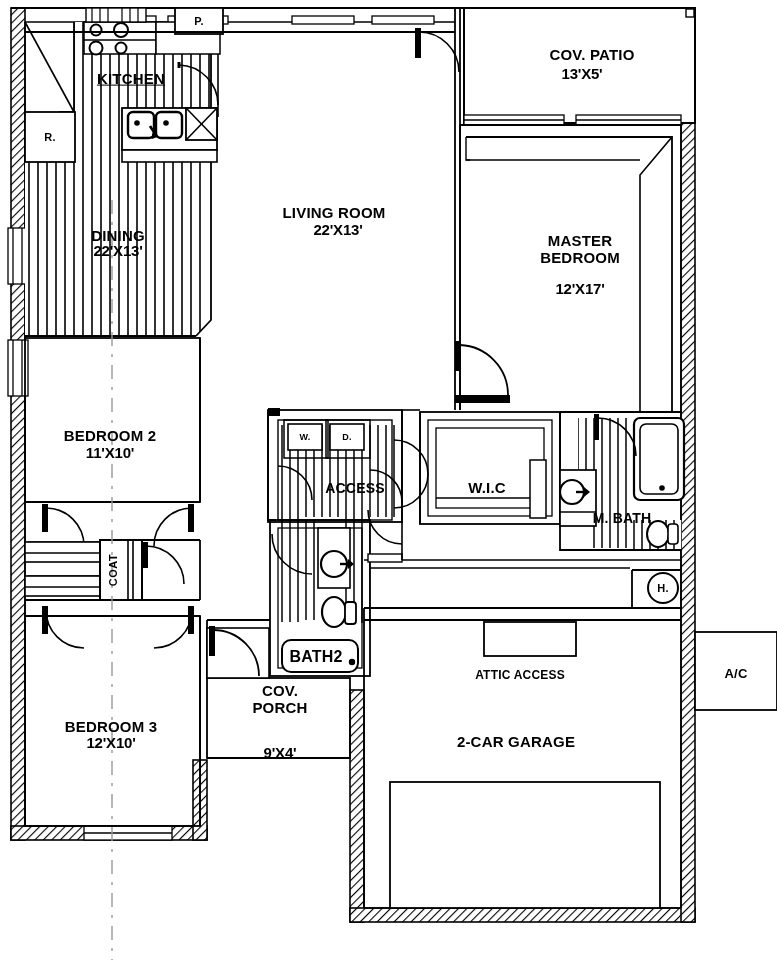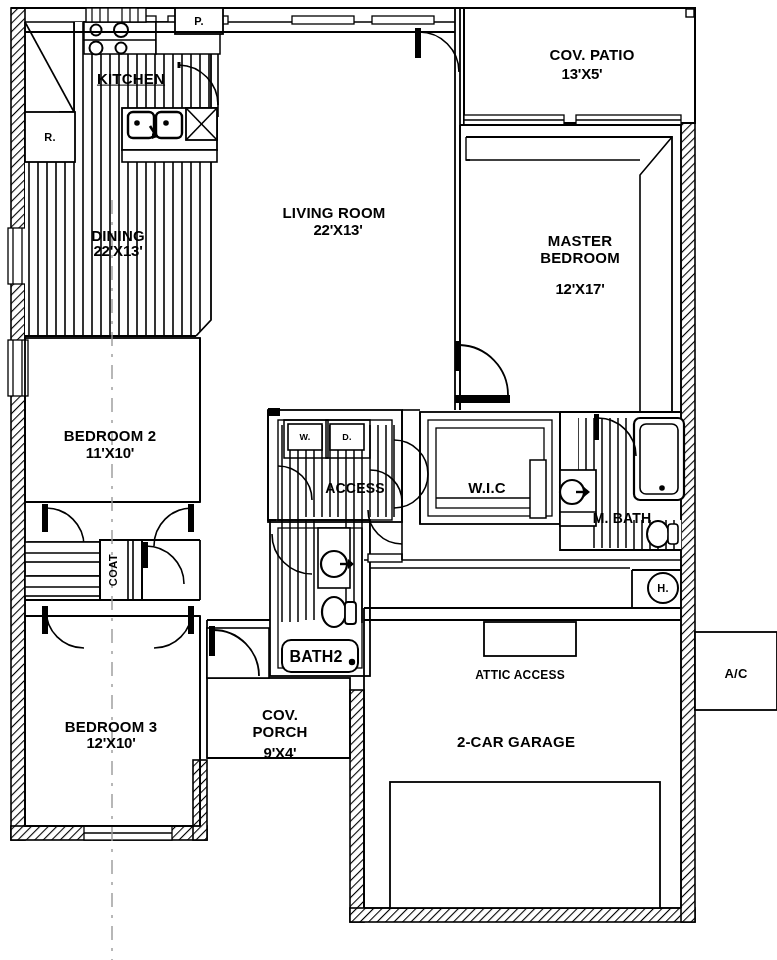--- a/index.html
+++ b/index.html
@@ -385,21 +385,21 @@
 <div class="lbl rdim ctr" style="left:111px;top:743px;">12'X10'</div>
 
 <div class="lbl rname ctr" style="left:355px;top:489px;font-size:14px;">ACCESS</div>
 
 <div class="lbl rname ctr" style="left:487px;top:488px;">W.I.C</div>
 
 <div class="lbl rname ctr" style="left:622px;top:519px;font-size:14px;">M. BATH</div>
 
 <div class="lbl rname ctr" style="left:316px;top:657px;font-size:16px;">BATH2</div>
 
-<div class="lbl rname ctr" style="left:280px;top:724px;white-space:pre-line;">COV.
+<div class="lbl rname ctr" style="left:280px;top:700px;white-space:pre-line;">COV.
 PORCH</div>
 <div class="lbl rdim ctr" style="left:280px;top:753px;">9'X4'</div>
 
 <div class="lbl rname ctr" style="left:516px;top:742px;">2-CAR GARAGE</div>
 
 <div class="lbl small ctr" style="left:50px;top:137px;">R.</div>
 <div class="lbl small ctr" style="left:199px;top:21px;">P.</div>
 <div class="lbl tiny ctr" style="left:305px;top:437px;">W.</div>
 <div class="lbl tiny ctr" style="left:347px;top:437px;">D.</div>
 <div class="lbl small ctr" style="left:663px;top:588px;">H.</div>

